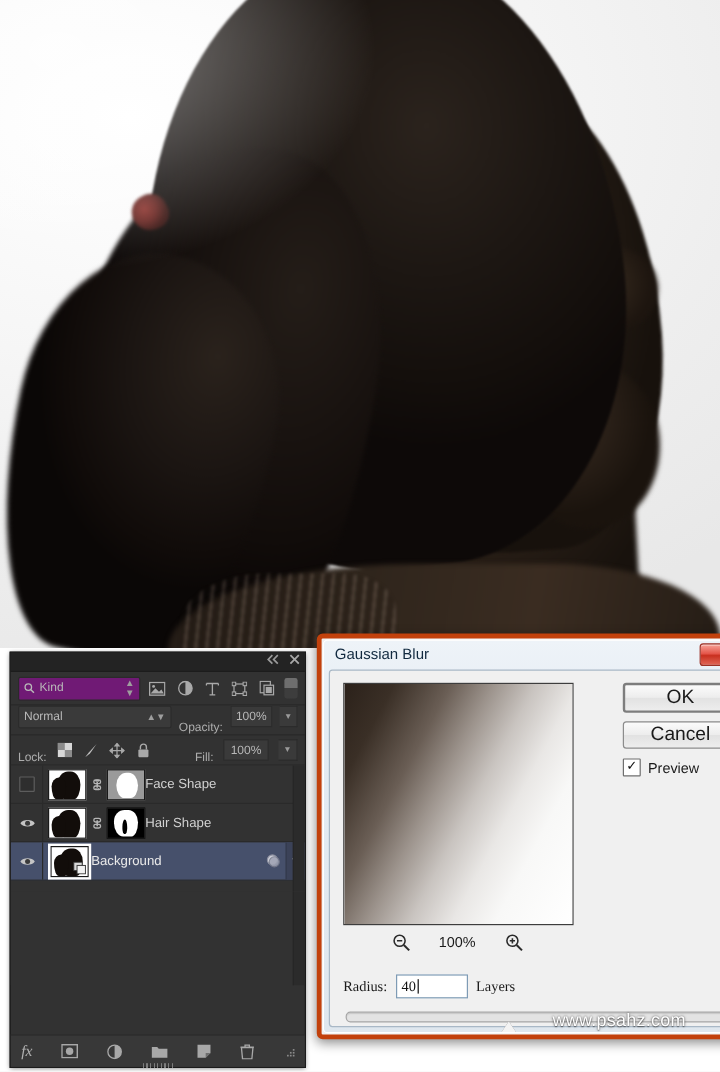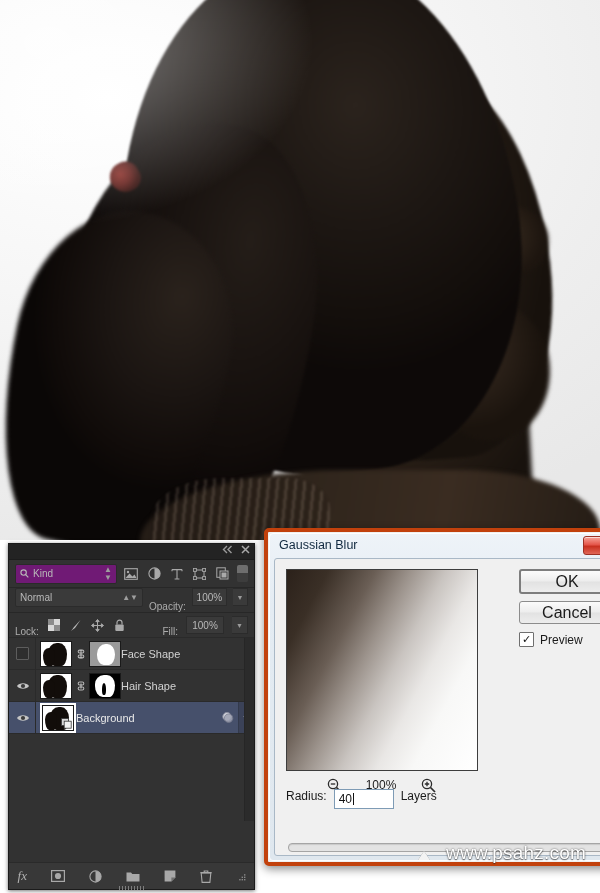--- a/index.html
+++ b/index.html
@@ -313,21 +313,21 @@
     width:13px;height:13px;background:#ffffff;border:1px solid #6f6f6f;border-radius:1px;
     display:flex;align-items:center;justify-content:center;color:#111;font-size:11px;line-height:11px;
   }
   .gb-zoomrow{
     position:absolute;left:11px;top:216px;width:190px;height:20px;
     display:flex;align-items:center;justify-content:center;gap:22px;
   }
   .zm{width:16px;height:16px;display:flex;align-items:center;justify-content:center;color:#2b2b2b;}
   .zoom-val{font-size:12px;color:#1a1a1a;min-width:34px;text-align:center;}
   .gb-radiusrow{
-    position:absolute;left:11px;top:230px;display:flex;align-items:flex-start;gap:7px;
+    position:absolute;left:11px;top:253px;display:flex;align-items:center;gap:7px;font-family:Liberation Serif, serif;
   }
   .r-lbl{font-size:12px;}
   .r-input{
     width:50px;height:18px;background:#ffffff;border:1px solid #7e9bb5;
     display:flex;align-items:center;padding:0 4px;font-size:12px;color:#111;
     position:relative;
   }
   .r-caret{
     display:inline-block;width:1px;height:12px;background:#111;margin-left:1px;
   }
@@ -360,21 +360,21 @@
     font-size:31px;font-weight:bold;line-height:28px;
     background:linear-gradient(180deg,#7ec97e 0%,#2f7d3a 55%,#1d5d28 100%);
     -webkit-background-clip:text;background-clip:text;color:transparent;
     text-shadow:0 1px 0 rgba(255,255,255,.8);
   }
   #watermark .wm-cn{
     font-size:19px;font-weight:bold;color:#2f7d3a;letter-spacing:1px;
     text-shadow:0 1px 0 rgba(255,255,255,.85);
   }
   #watermark .wm-url{
-    font-size:19px;color:#ffffff;letter-spacing:.2px;
+    font-size:15px;color:#ffffff;letter-spacing:.2px;
     text-shadow:0 0 2px #4e4e4e, 0 1px 1px rgba(0,0,0,.5);
     margin-top:-3px;
   }
 </style>
 </head>
 <body>
 
 <div id="photo">
   <div class="bg-wash"></div>
   <div class="neck"></div>

